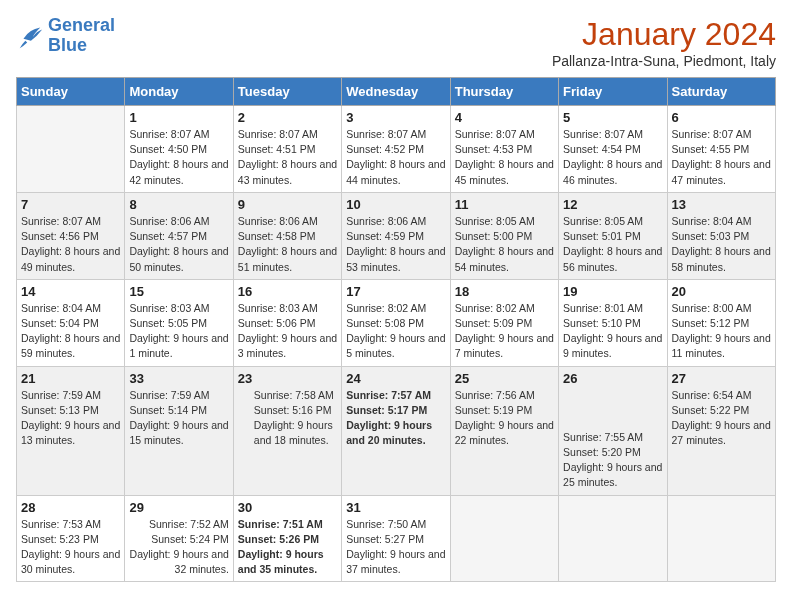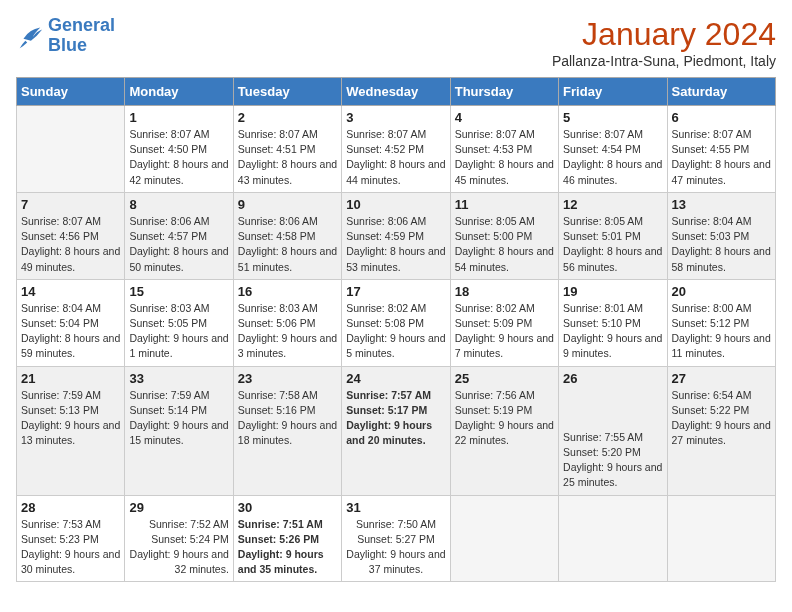--- a/index.html
+++ b/index.html
@@ -253,21 +253,21 @@
 Daylight: 9 hours and 13 minutes.</div>
         </td>
         <td>
           <div class="day-number">33</div>
           <div class="day-info" style="white-space: pre-line;">Sunrise: 7:59 AM
 Sunset: 5:14 PM
 Daylight: 9 hours and 15 minutes.</div>
         </td>
         <td>
           <div class="day-number">23</div>
-          <div class="day-info" style="white-space: pre-line;">Sunrise: 7:58 AM
+          <div class="day-info" style="white-space: pre-line; margin-left: 16px;">Sunrise: 7:58 AM
 Sunset: 5:16 PM
 Daylight: 9 hours and 18 minutes.</div>
         </td>
         <td>
           <div class="day-number">24</div>
           <div class="day-info" style="white-space: pre-line; font-weight: bold;">Sunrise: 7:57 AM
 Sunset: 5:17 PM
 Daylight: 9 hours and 20 minutes.</div>
         </td>
         <td>
@@ -303,21 +303,21 @@
 Daylight: 9 hours and 32 minutes.</div>
         </td>
         <td>
           <div class="day-number">30</div>
           <div class="day-info" style="white-space: pre-line; font-weight: bold;">Sunrise: 7:51 AM
 Sunset: 5:26 PM
 Daylight: 9 hours and 35 minutes.</div>
         </td>
         <td>
           <div class="day-number">31</div>
-          <div class="day-info" style="white-space: pre-line; text-align: center;">Sunrise: 7:50 AM
+          <div class="day-info" style="white-space: pre-line;">Sunrise: 7:50 AM
 Sunset: 5:27 PM
 Daylight: 9 hours and 37 minutes.</div>
         </td>
         <td class="empty"></td>
         <td class="empty"></td>
         <td class="empty"></td>
       </tr>
     </tbody>
 </table>
 

